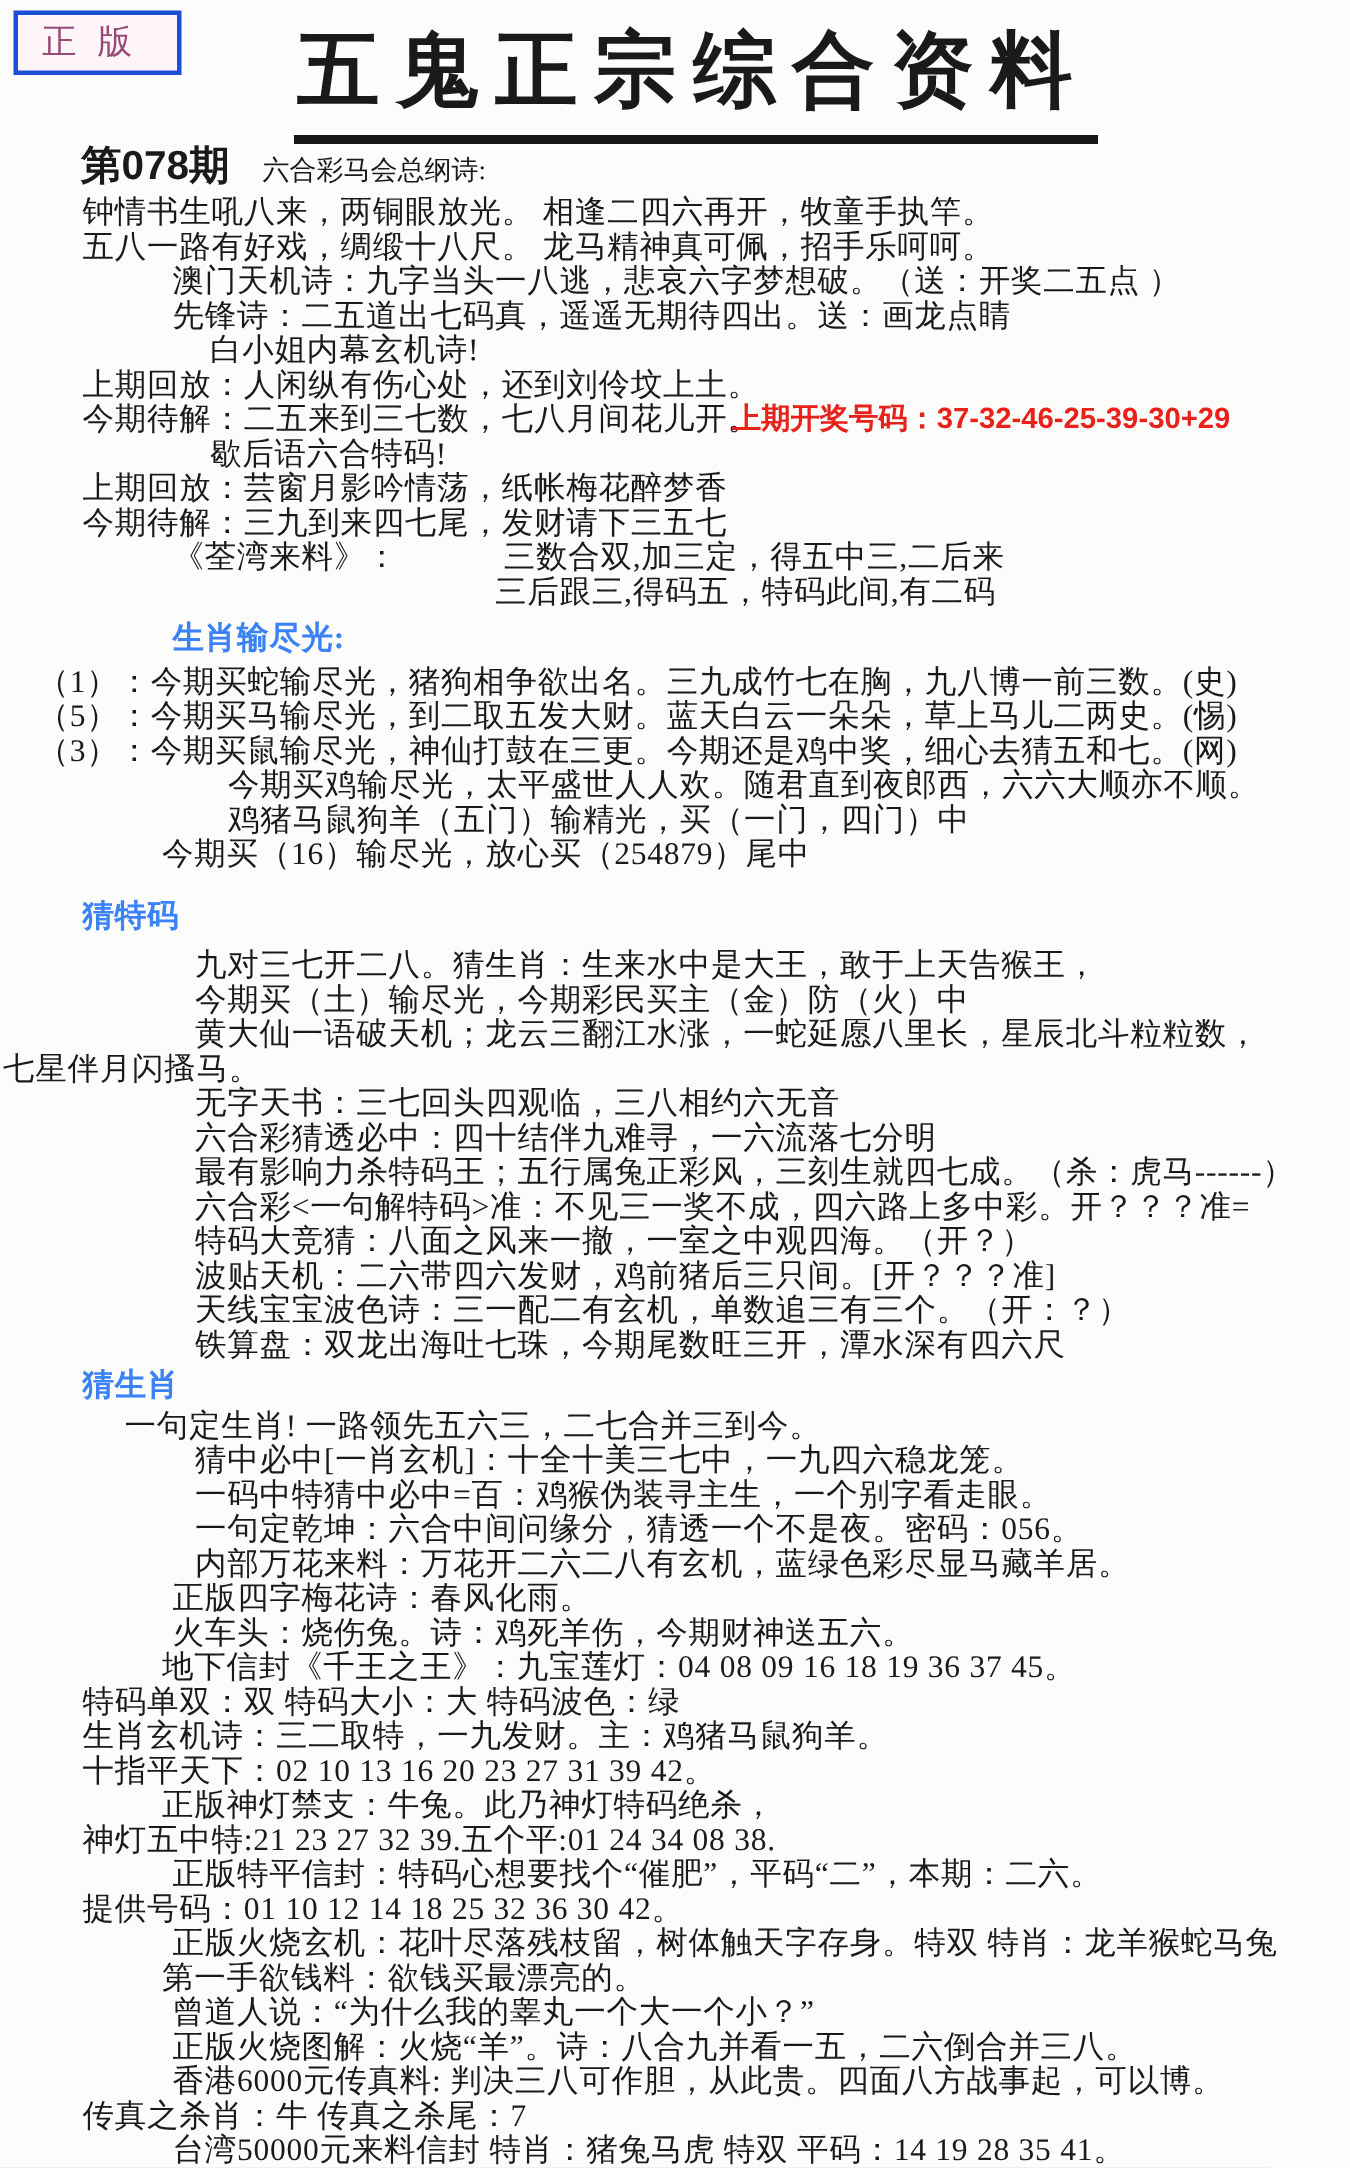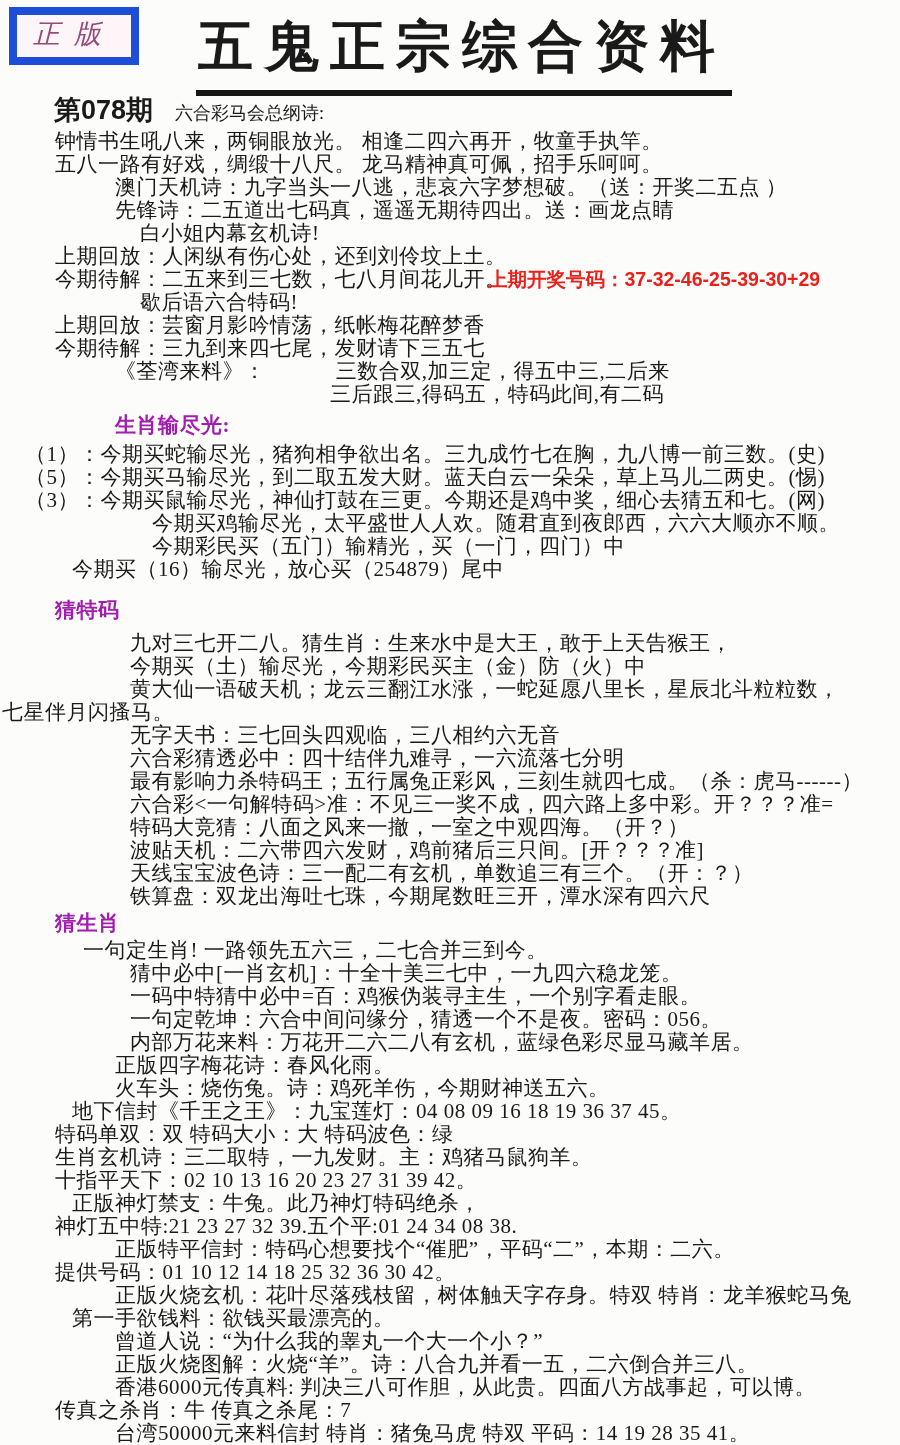--- a/index.html
+++ b/index.html
@@ -5,46 +5,45 @@
   html,body{margin:0;padding:0;background:#e9e9e9;}
   .page{
     position:relative;width:900px;height:1445px;margin:0 auto;
     background:#fcfcfa;overflow:hidden;
     font-family:"Liberation Serif","DejaVu Serif",serif;
     color:#1a1a1a;
   }
   
   .badge{
     position:absolute;top:7px;left:9px;
-    border:8px solid #1d4ed8;background:#fdf5f8;
+    border:3px solid #1d4ed8;background:#fdf5f8;
     padding:5px 16px 7px 16px;
-    font-size:27px;letter-spacing:14px;color:#964a78;
+    font-size:23px;letter-spacing:14px;color:#964a78;
     line-height:1.1;
-    font-style:italic;
   }
   
   .title{
     display:inline-block;margin:16px 0 0 196px;
     font-size:55px;font-weight:bold;letter-spacing:11px;
     border-bottom:6px solid #161616;
     padding:0 6px 12px 2px;line-height:1.12;white-space:nowrap;
   }
   .issue-row{display:flex;align-items:flex-end;margin:0 0 6px 54px;}
   .issue{font-size:27px;font-weight:bold;line-height:1.05;font-family:"Liberation Sans","DejaVu Sans",sans-serif;}
   .intro-label{font-size:18px;margin-left:22px;line-height:1.1;}
   
   .line{
     font-size:21px;line-height:23px;letter-spacing:.5px;
     white-space:nowrap;position:relative;
   }
   .p0{padding-left:2px}.p8{padding-left:25px}.p55{padding-left:55px}
   .p115{padding-left:115px}.p130{padding-left:130px}.p140{padding-left:140px}
-  .p155{padding-left:152px}.p160{padding-left:72px}.p175{padding-left:83px}
+  .p155{padding-left:152px}.p160{padding-left:108px}.p175{padding-left:83px}
   .p330{padding-left:330px}
-  .red-header{color:#a21caf;font-weight:bold;}
+  .red-header{color:#3b82f6;font-weight:bold;}
   .hdr-s0{margin-top:8px;margin-bottom:6px;}
   .hdr-s1{margin-top:18px;margin-bottom:10px;}
   .hdr-s2{margin-top:4px;margin-bottom:4px;}
   .quanwan-label{display:inline-block;width:215px;}
   .lastdraw{
     position:absolute;left:488px;top:0;
     color:#e8211b;font-weight:bold;font-size:19.5px;letter-spacing:0;
     font-family:Liberation Sans, sans-serif;
     white-space:nowrap;
   }
@@ -85,21 +84,21 @@
     <span class="quanwan-label">《荃湾来料》：</span>
     <span>三数合双,加三定，得五中三,二后来</span>
   </div>
   <div class="line p330">三后跟三,得码五，特码此间,有二码</div>
 
   <div class="line p115 red-header hdr-s0">生肖输尽光:</div>
   <div class="line p8">（1）：今期买蛇输尽光，猪狗相争欲出名。三九成竹七在胸，九八博一前三数。(史)</div>
   <div class="line p8">（5）：今期买马输尽光，到二取五发大财。蓝天白云一朵朵，草上马儿二两史。(惕)</div>
   <div class="line p8">（3）：今期买鼠输尽光，神仙打鼓在三更。今期还是鸡中奖，细心去猜五和七。(网)</div>
   <div class="line p155">今期买鸡输尽光，太平盛世人人欢。随君直到夜郎西，六六大顺亦不顺。</div>
-  <div class="line p155">今期彩民买（五门）输精光，买（一门，四门）中</div>
+  <div class="line p155">鸡猪马鼠狗羊（五门）输精光，买（一门，四门）中</div>
   <div class="line p160">今期买（16）输尽光，放心买（254879）尾中</div>
 
   <div class="line p55 red-header hdr-s1">猜特码</div>
   <div class="line p130">九对三七开二八。猜生肖：生来水中是大王，敢于上天告猴王，</div>
   <div class="line p130">今期买（土）输尽光，今期彩民买主（金）防（火）中</div>
   <div class="line p130">黄大仙一语破天机；龙云三翻江水涨，一蛇延愿八里长，星辰北斗粒粒数，</div>
   <div class="line p0">七星伴月闪搔马。</div>
   <div class="line p130">无字天书：三七回头四观临，三八相约六无音</div>
   <div class="line p130">六合彩猜透必中：四十结伴九难寻，一六流落七分明</div>
   <div class="line p130">最有影响力杀特码王；五行属兔正彩风，三刻生就四七成。（杀：虎马------）</div>

